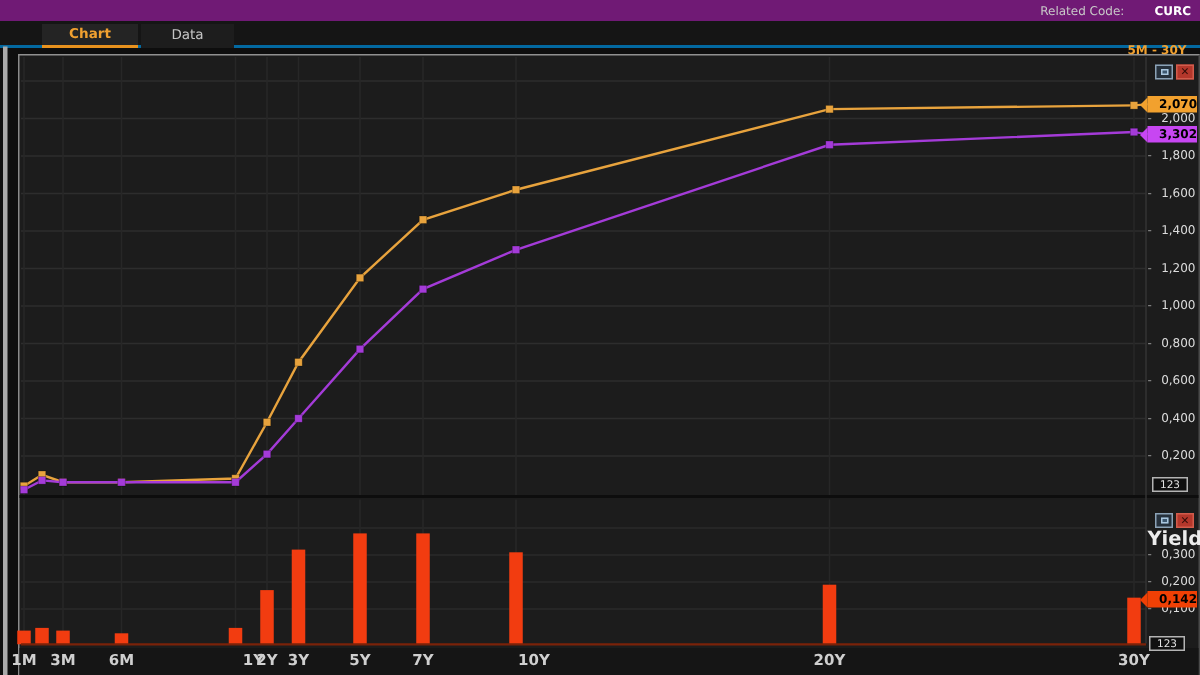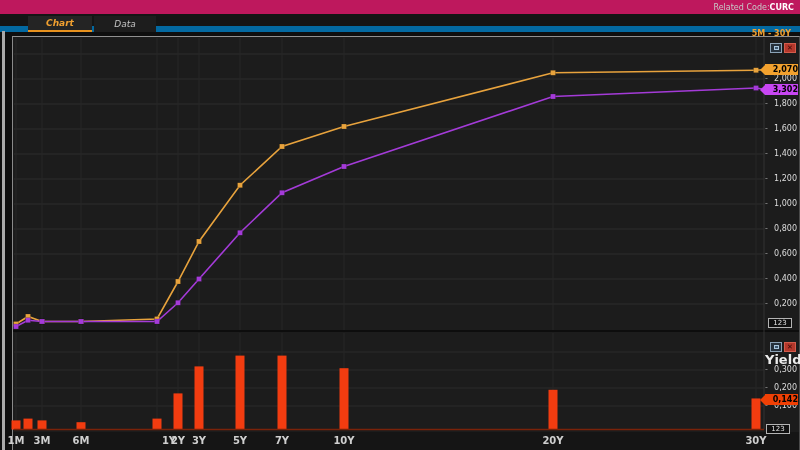--- a/index.html
+++ b/index.html
@@ -1,24 +1,24 @@
 <!DOCTYPE html>
 <html><head>
 <meta charset="utf-8">
 <style>
   * { box-sizing: border-box; margin: 0; padding: 0; }
   body { background:#0a0a0a; font-family:"DejaVu Sans","Liberation Sans",sans-serif; }
   #root { position:relative; width:800px; height:450px; overflow:hidden; background:#0e0e0e; }
 
-  .topbar { position:absolute; left:0; top:0; width:800px; height:14px; background:#be185d;
+  .topbar { position:absolute; left:0; top:0; width:800px; height:14px; background:#701a75;
             display:flex; justify-content:flex-end; align-items:center; padding-right:6px;
             font-size:8px; color:#c8c8c8; }
-  .topbar b { color:#ffffff; margin-left:0; font-weight:bold; }
-
-  .tabrow { position:absolute; left:0; top:14px; width:800px; height:18px; background:#151515; border-bottom:6px solid #0369a1;font-style:italic; }
+  .topbar b { color:#ffffff; margin-left:20px; font-weight:bold; }
+
+  .tabrow { position:absolute; left:0; top:14px; width:800px; height:18px; background:#151515; border-bottom:2px solid #0369a1; }
   .tab { position:absolute; top:2px; height:16px; display:flex; align-items:center; justify-content:center; font-size:9px; cursor:default; }
   .tab-chart { left:28px; width:64px; background:#242424; color:#f0a030; font-weight:bold; border-bottom:2px solid #e8921e; }
   .tab-data  { left:94px; width:62px; background:#1d1d1d; color:#c4c4c4; }
 
   .edge { position:absolute; left:2px; top:31px; width:3px; height:419px; background:#a9a9a9; }
   .widget { position:absolute; left:12px; top:36px; width:788px; height:414px; background:#1c1c1c;
             border-top:1px solid #909090; border-left:1px solid #8a8a8a; border-right:1px solid #4a4a4a; }
   .xaxis-strip { position:absolute; left:13px; top:432px; width:786px; height:18px; background:#151515; }
   .panel-sep { position:absolute; left:13px; top:330px; width:786px; height:2px; background:#0d0d0d; }
 
@@ -249,17 +249,17 @@
     </div>
   <div id="xlabels">
       <div class="xlab" style="left: 3px;">1M</div>
       <div class="xlab" style="left: 29px;">3M</div>
       <div class="xlab" style="left: 68px;">6M</div>
       <div class="xlab" style="left: 144px; margin-left: 12px;">1Y</div>
       <div class="xlab" style="left: 165px;">2Y</div>
       <div class="xlab" style="left: 186px;">3Y</div>
       <div class="xlab" style="left: 227px;">5Y</div>
       <div class="xlab" style="left: 269px;">7Y</div>
-      <div class="xlab" style="left: 331px;">10Y</div>
+      <div class="xlab" style="left: 343px;">10Y</div>
       <div class="xlab" style="left: 540px;">20Y</div>
       <div class="xlab" style="left: 743px;">30Y</div>
     </div>
 </div>
 
 </body></html>

